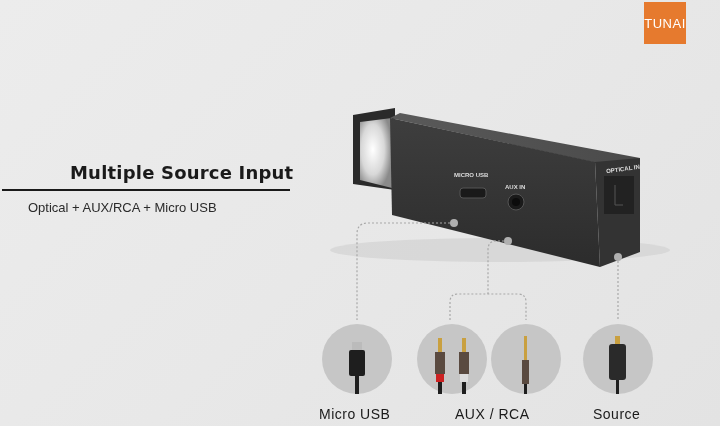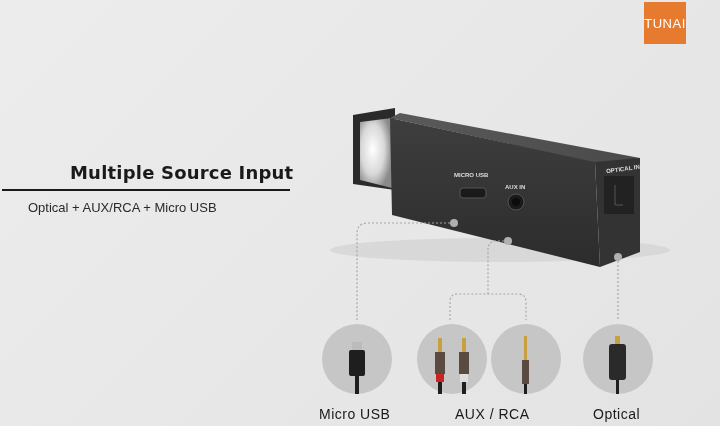--- a/index.html
+++ b/index.html
@@ -116,13 +116,13 @@
 <div class="circle" style="left:583px;top:324px;width:70px;height:70px;">
   <svg width="70" height="70">
     <rect x="32" y="12" width="5" height="8" fill="#c9a040"></rect>
     <rect x="26" y="20" width="17" height="36" rx="3" fill="#2a2a2a"></rect>
     <rect x="33" y="56" width="3" height="14" fill="#1e1e1e"></rect>
   </svg>
 </div>
 
 <div class="label" style="left:319px;top:406px;">Micro USB</div>
 <div class="label" style="left:449px;top:406px;margin-left:6px;">AUX / RCA</div>
-<div class="label" style="left:593px;top:406px;">Optical</div>
+<div class="label" style="left:593px;top:406px;">Source</div>
 
 </body></html>

